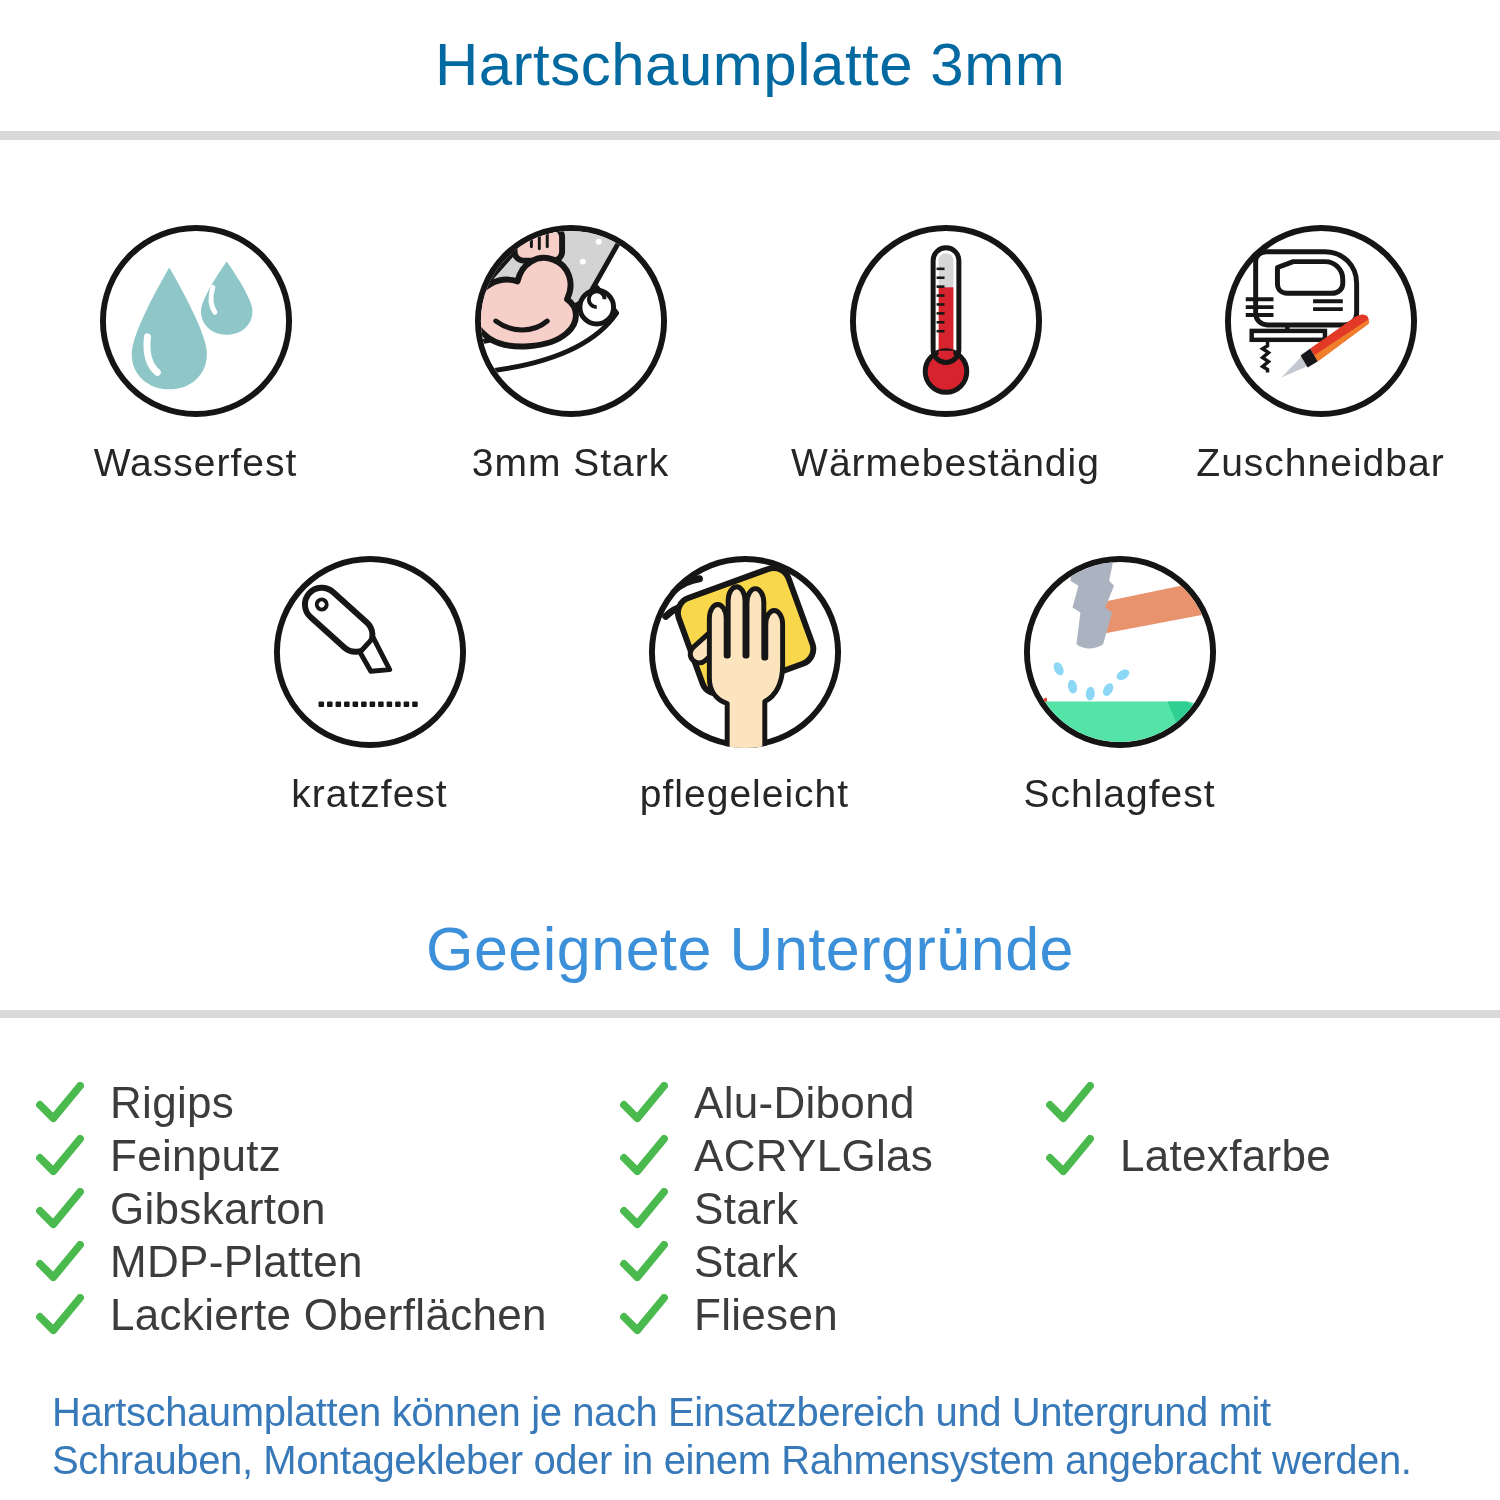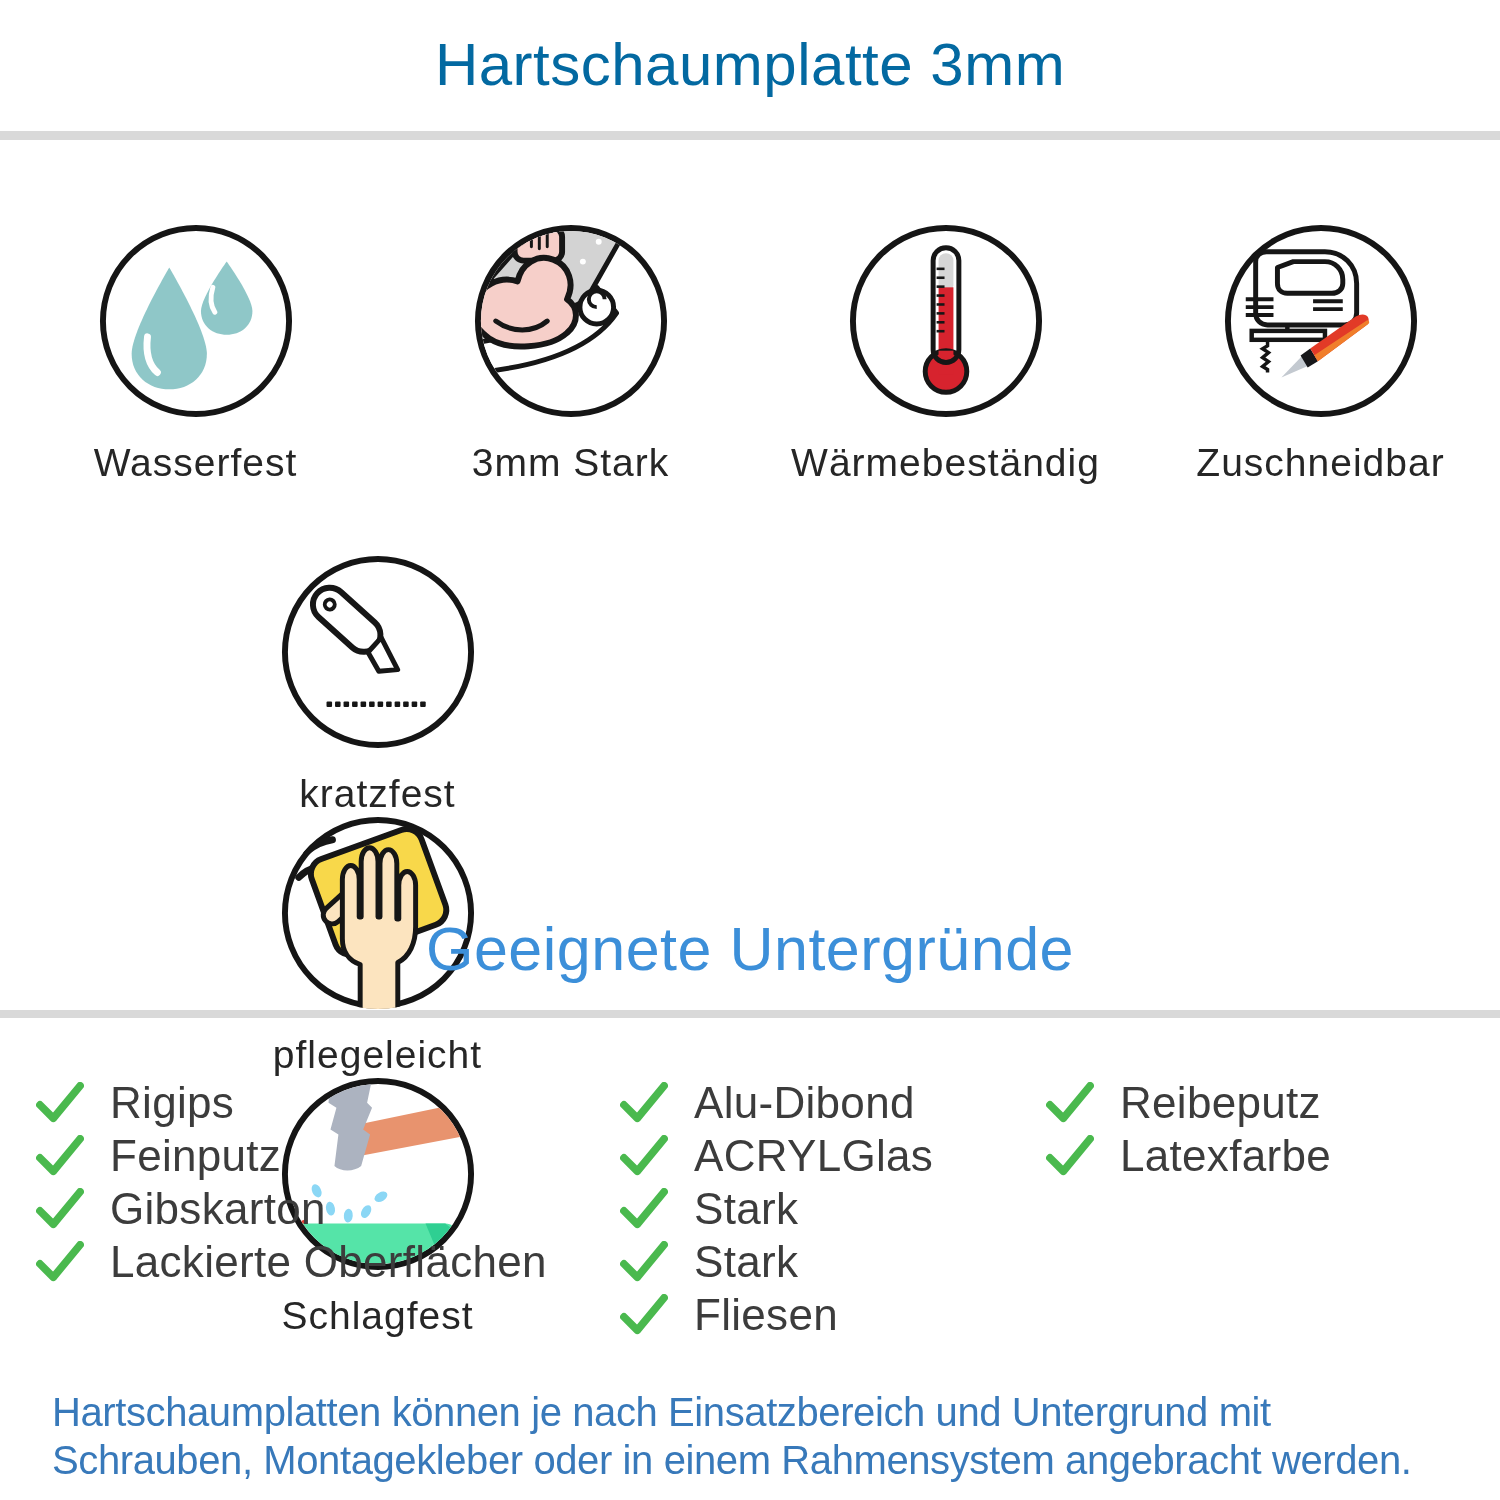--- a/index.html
+++ b/index.html
@@ -5,21 +5,21 @@
   html,body{margin:0;padding:0;background:#fff;}
   .canvas{position:relative;width:1500px;height:1500px;background:#ffffff;overflow:hidden;
           font-family:"Liberation Sans", sans-serif;}
   .page-title{position:absolute;top:33px;left:0;right:0;text-align:center;
      font-size:60px;line-height:64px;font-weight:400;letter-spacing:0.5px;color:#0369a1;}
   .divider{position:absolute;left:0;width:1500px;background:#D9D9D9;}
   .divider-1{top:131px;height:9px;}
   .divider-2{top:1010px;height:8px;}
   .features-row{position:absolute;display:flex;}
   .row-1{top:222px;left:0;width:1500px;padding-left:8px;}
-  .row-2{top:553px;left:190px;width:1126px;flex-direction:column;}
+  .row-2{top:553px;left:182px;width:1126px;}
   .fcell{width:375px;display:flex;flex-direction:column;align-items:center;}
   .fcell svg{width:198px;height:198px;}
   .flabel{margin-top:23px;font-size:39px;line-height:40px;color:#262626;letter-spacing:1px;}
   .section-title{position:absolute;top:916px;left:0;right:0;text-align:center;
      font-size:61px;line-height:66px;font-weight:400;letter-spacing:0.5px;color:#3C8FD9;}
   .checklist{position:absolute;top:1076px;left:0;width:1500px;height:280px;}
   .ck-col{position:absolute;top:0;}
   .col-a{left:36px;}
   .col-b{left:620px;}
   .col-c{left:1046px;}
@@ -218,20 +218,26 @@
       <div class="ck-row">
         <svg viewBox="0 0 50 44">
             <path d="M4,24 L18,38 L46,4" stroke="#4AB94E" stroke-width="8" fill="none" stroke-linecap="round" stroke-linejoin="round"></path>
           </svg>
         <span class="ck-label">Gibskarton</span>
       </div>
       <div class="ck-row">
         <svg viewBox="0 0 50 44">
             <path d="M4,24 L18,38 L46,4" stroke="#4AB94E" stroke-width="8" fill="none" stroke-linecap="round" stroke-linejoin="round"></path>
           </svg>
+        <span class="ck-label">MDP-Platten</span>
+      </div>
+      <div class="ck-row">
+        <svg viewBox="0 0 50 44">
+            <path d="M4,24 L18,38 L46,4" stroke="#4AB94E" stroke-width="8" fill="none" stroke-linecap="round" stroke-linejoin="round"></path>
+          </svg>
         <span class="ck-label">Lackierte Oberflächen</span>
       </div>
     </div>
 
     <div class="ck-col col-b">
       <div class="ck-row">
         <svg viewBox="0 0 50 44">
             <path d="M4,24 L18,38 L46,4" stroke="#4AB94E" stroke-width="8" fill="none" stroke-linecap="round" stroke-linejoin="round"></path>
           </svg>
         <span class="ck-label">Alu-Dibond</span>
@@ -260,21 +266,20 @@
           </svg>
         <span class="ck-label">Fliesen</span>
       </div>
     </div>
 
     <div class="ck-col col-c">
       <div class="ck-row">
         <svg viewBox="0 0 50 44">
             <path d="M4,24 L18,38 L46,4" stroke="#4AB94E" stroke-width="8" fill="none" stroke-linecap="round" stroke-linejoin="round"></path>
           </svg>
-        <span class="ck-label">Reibeputz</span>
       </div>
       <div class="ck-row">
         <svg viewBox="0 0 50 44">
             <path d="M4,24 L18,38 L46,4" stroke="#4AB94E" stroke-width="8" fill="none" stroke-linecap="round" stroke-linejoin="round"></path>
           </svg>
         <span class="ck-label">Latexfarbe</span>
       </div>
     </div>
   </div>
 

